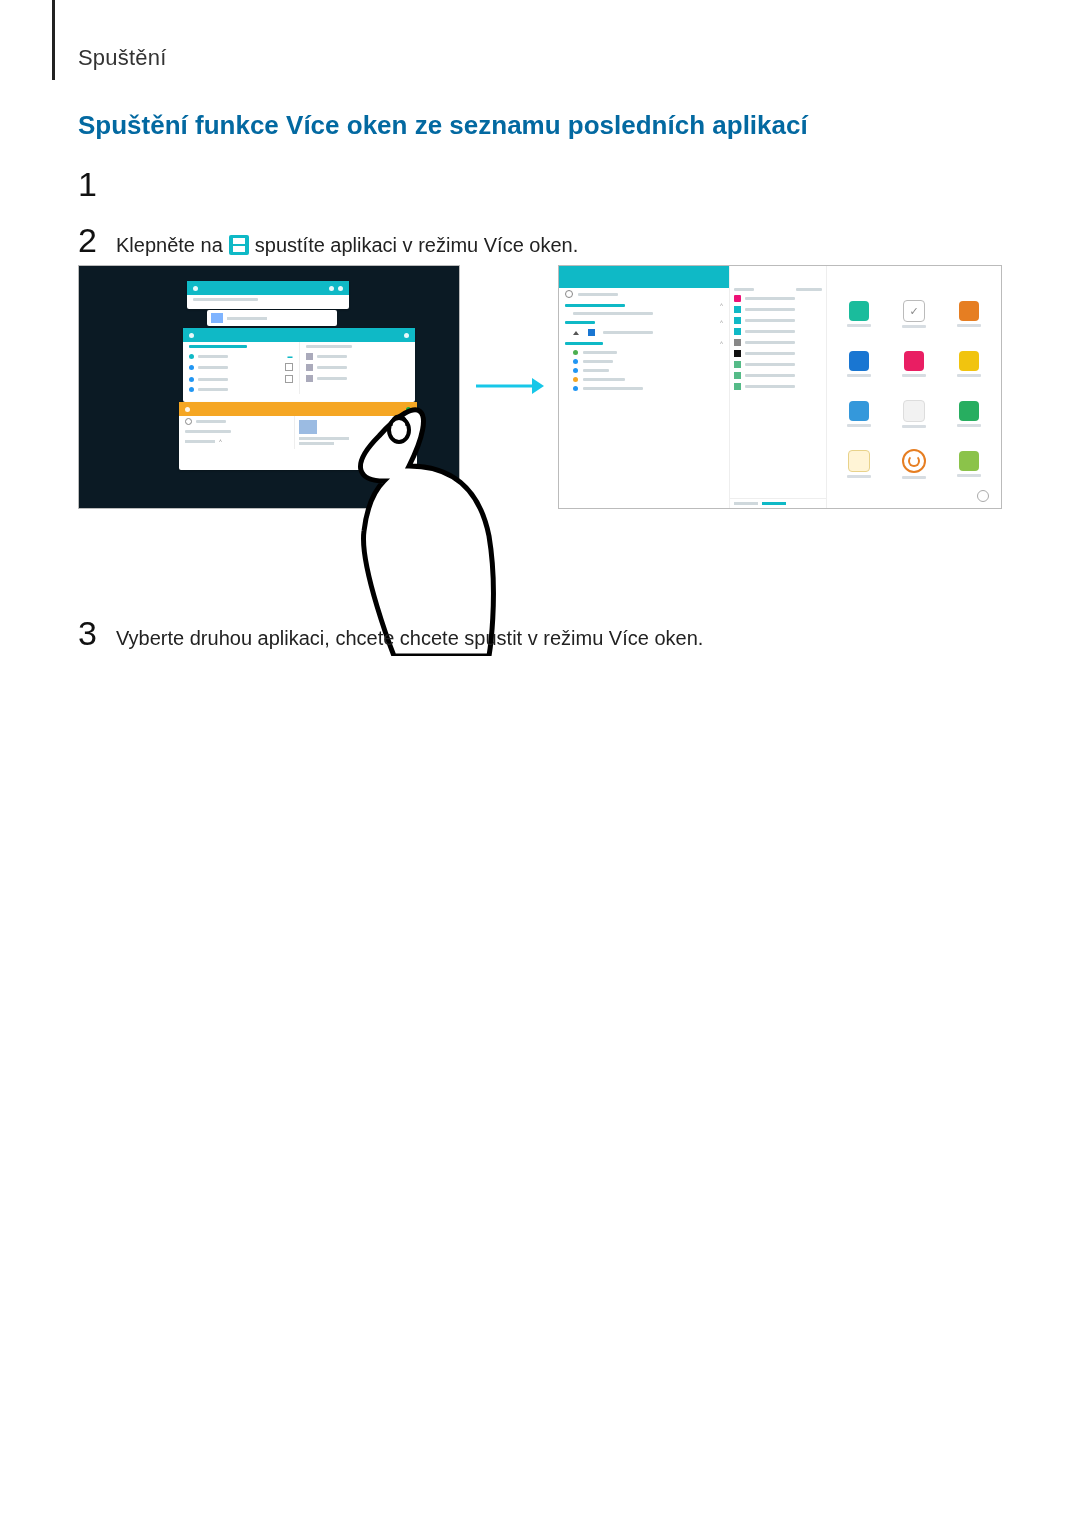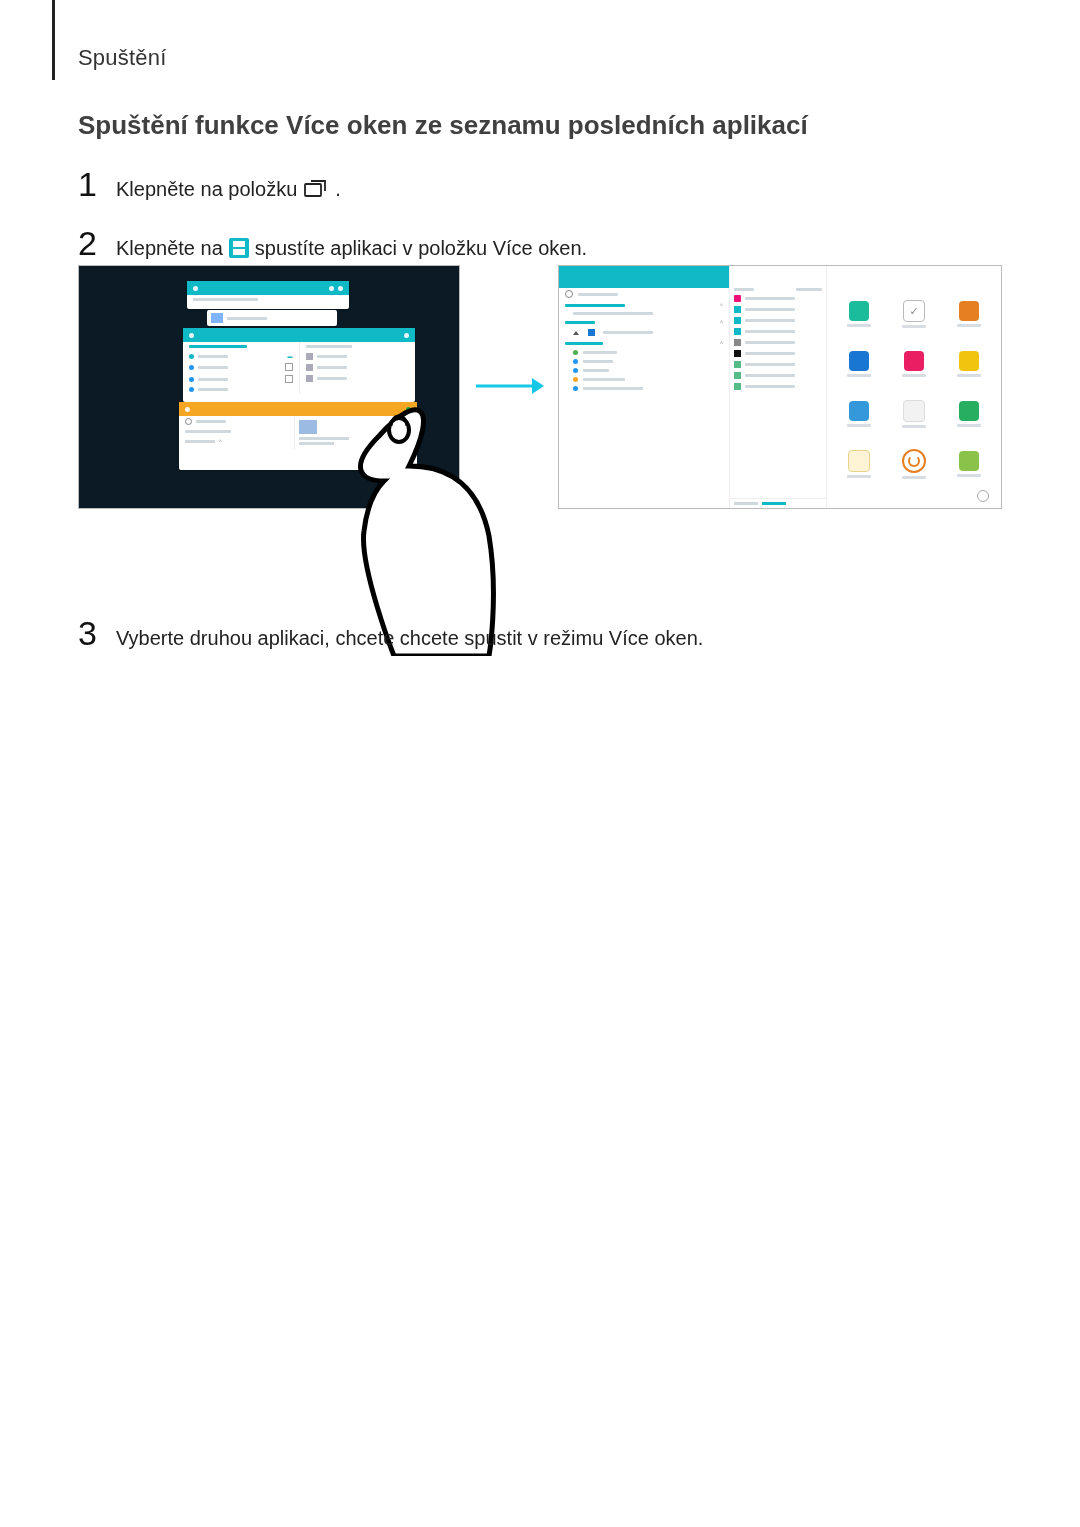--- a/index.html
+++ b/index.html
@@ -30,21 +30,21 @@
     font-size: 22px;
     color: #333;
     letter-spacing: 0.2px;
   }
   .section-title {
     position: absolute;
     left: 78px;
     top: 110px;
     font-size: 26px;
     font-weight: 700;
-    color: #404040;
+    color: #0369a1;
   }
   .steps {
     position: absolute;
     left: 78px;
     top: 155px;
     right: 78px;
   }
   .step {
     display: flex;
     align-items: baseline;
@@ -224,43 +224,33 @@
 
 <div class="page">
   <div class="left-rule"></div>
   <div class="header-label">Spuštění</div>
 
   <div class="section-title">Spuštění funkce Více oken ze seznamu posledních aplikací</div>
 
   <div class="steps">
     <div class="step">
       <div class="step-num">1</div>
-      <div class="step-text">
-        <span>Klepněte na položku</span>
-        <span class="inline-icon">
-          <svg width="26" height="20" viewBox="0 0 26 20">
-            <rect x="2" y="5" width="16" height="12" rx="1" fill="none" stroke="#222" stroke-width="1.8"></rect>
-            <path d="M8 2 h14 v10" fill="none" stroke="#222" stroke-width="1.8"></path>
-          </svg>
-        </span>
-          <span>.</span>
-      </div>
     </div>
     <div class="step" style="margin-top:22px;">
       <div class="step-num">2</div>
       <div class="step-text">
         <span>Klepněte na</span>
         <span class="inline-icon">
           <svg width="20" height="20" viewBox="0 0 20 20">
             <rect x="0" y="0" width="20" height="20" rx="2" fill="#0fb9c6"></rect>
             <rect x="4" y="3" width="12" height="6" fill="#fff"></rect>
             <rect x="4" y="11" width="12" height="6" fill="#fff"></rect>
           </svg>
         </span>
-        <span>spustíte aplikaci v položku Více oken.</span>
+        <span>spustíte aplikaci v režimu Více oken.</span>
       </div>
     </div>
   </div>
 
   <div class="figure-row">
 
     <div class="tablet-dark">
 
       <div class="card" style="left:108px; top:15px; width:162px; height:28px;">
         <div class="card-header">

